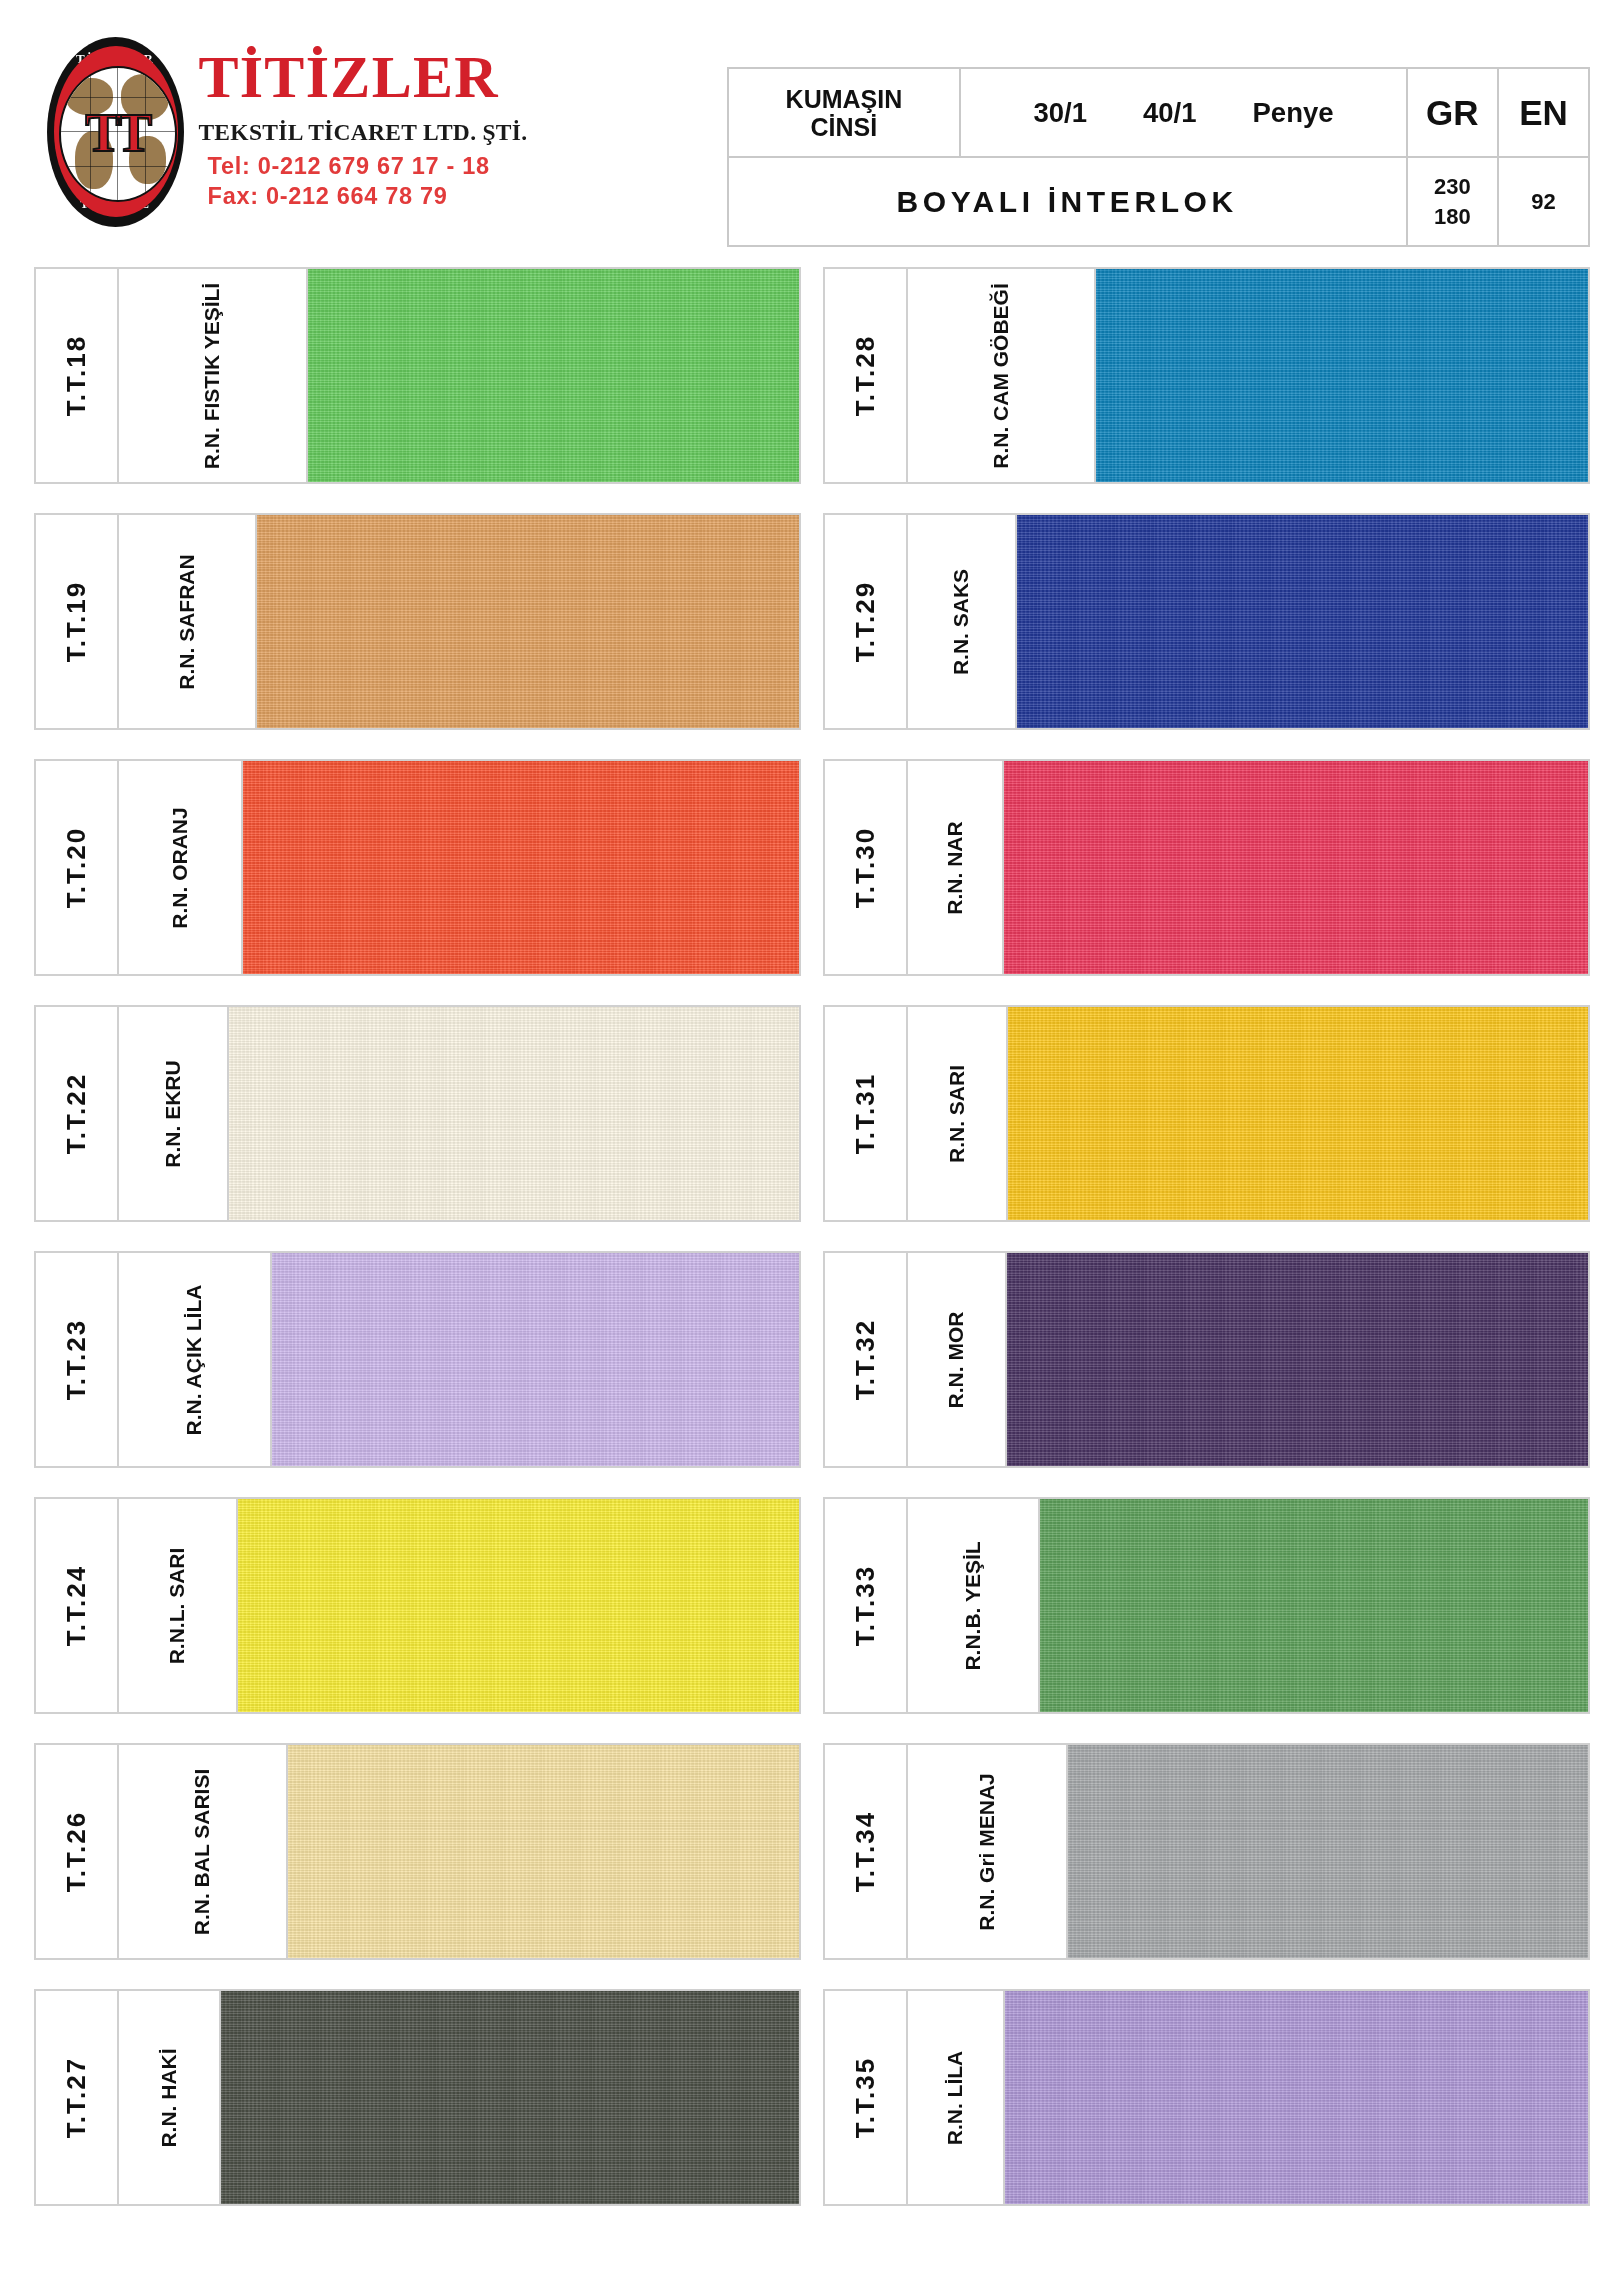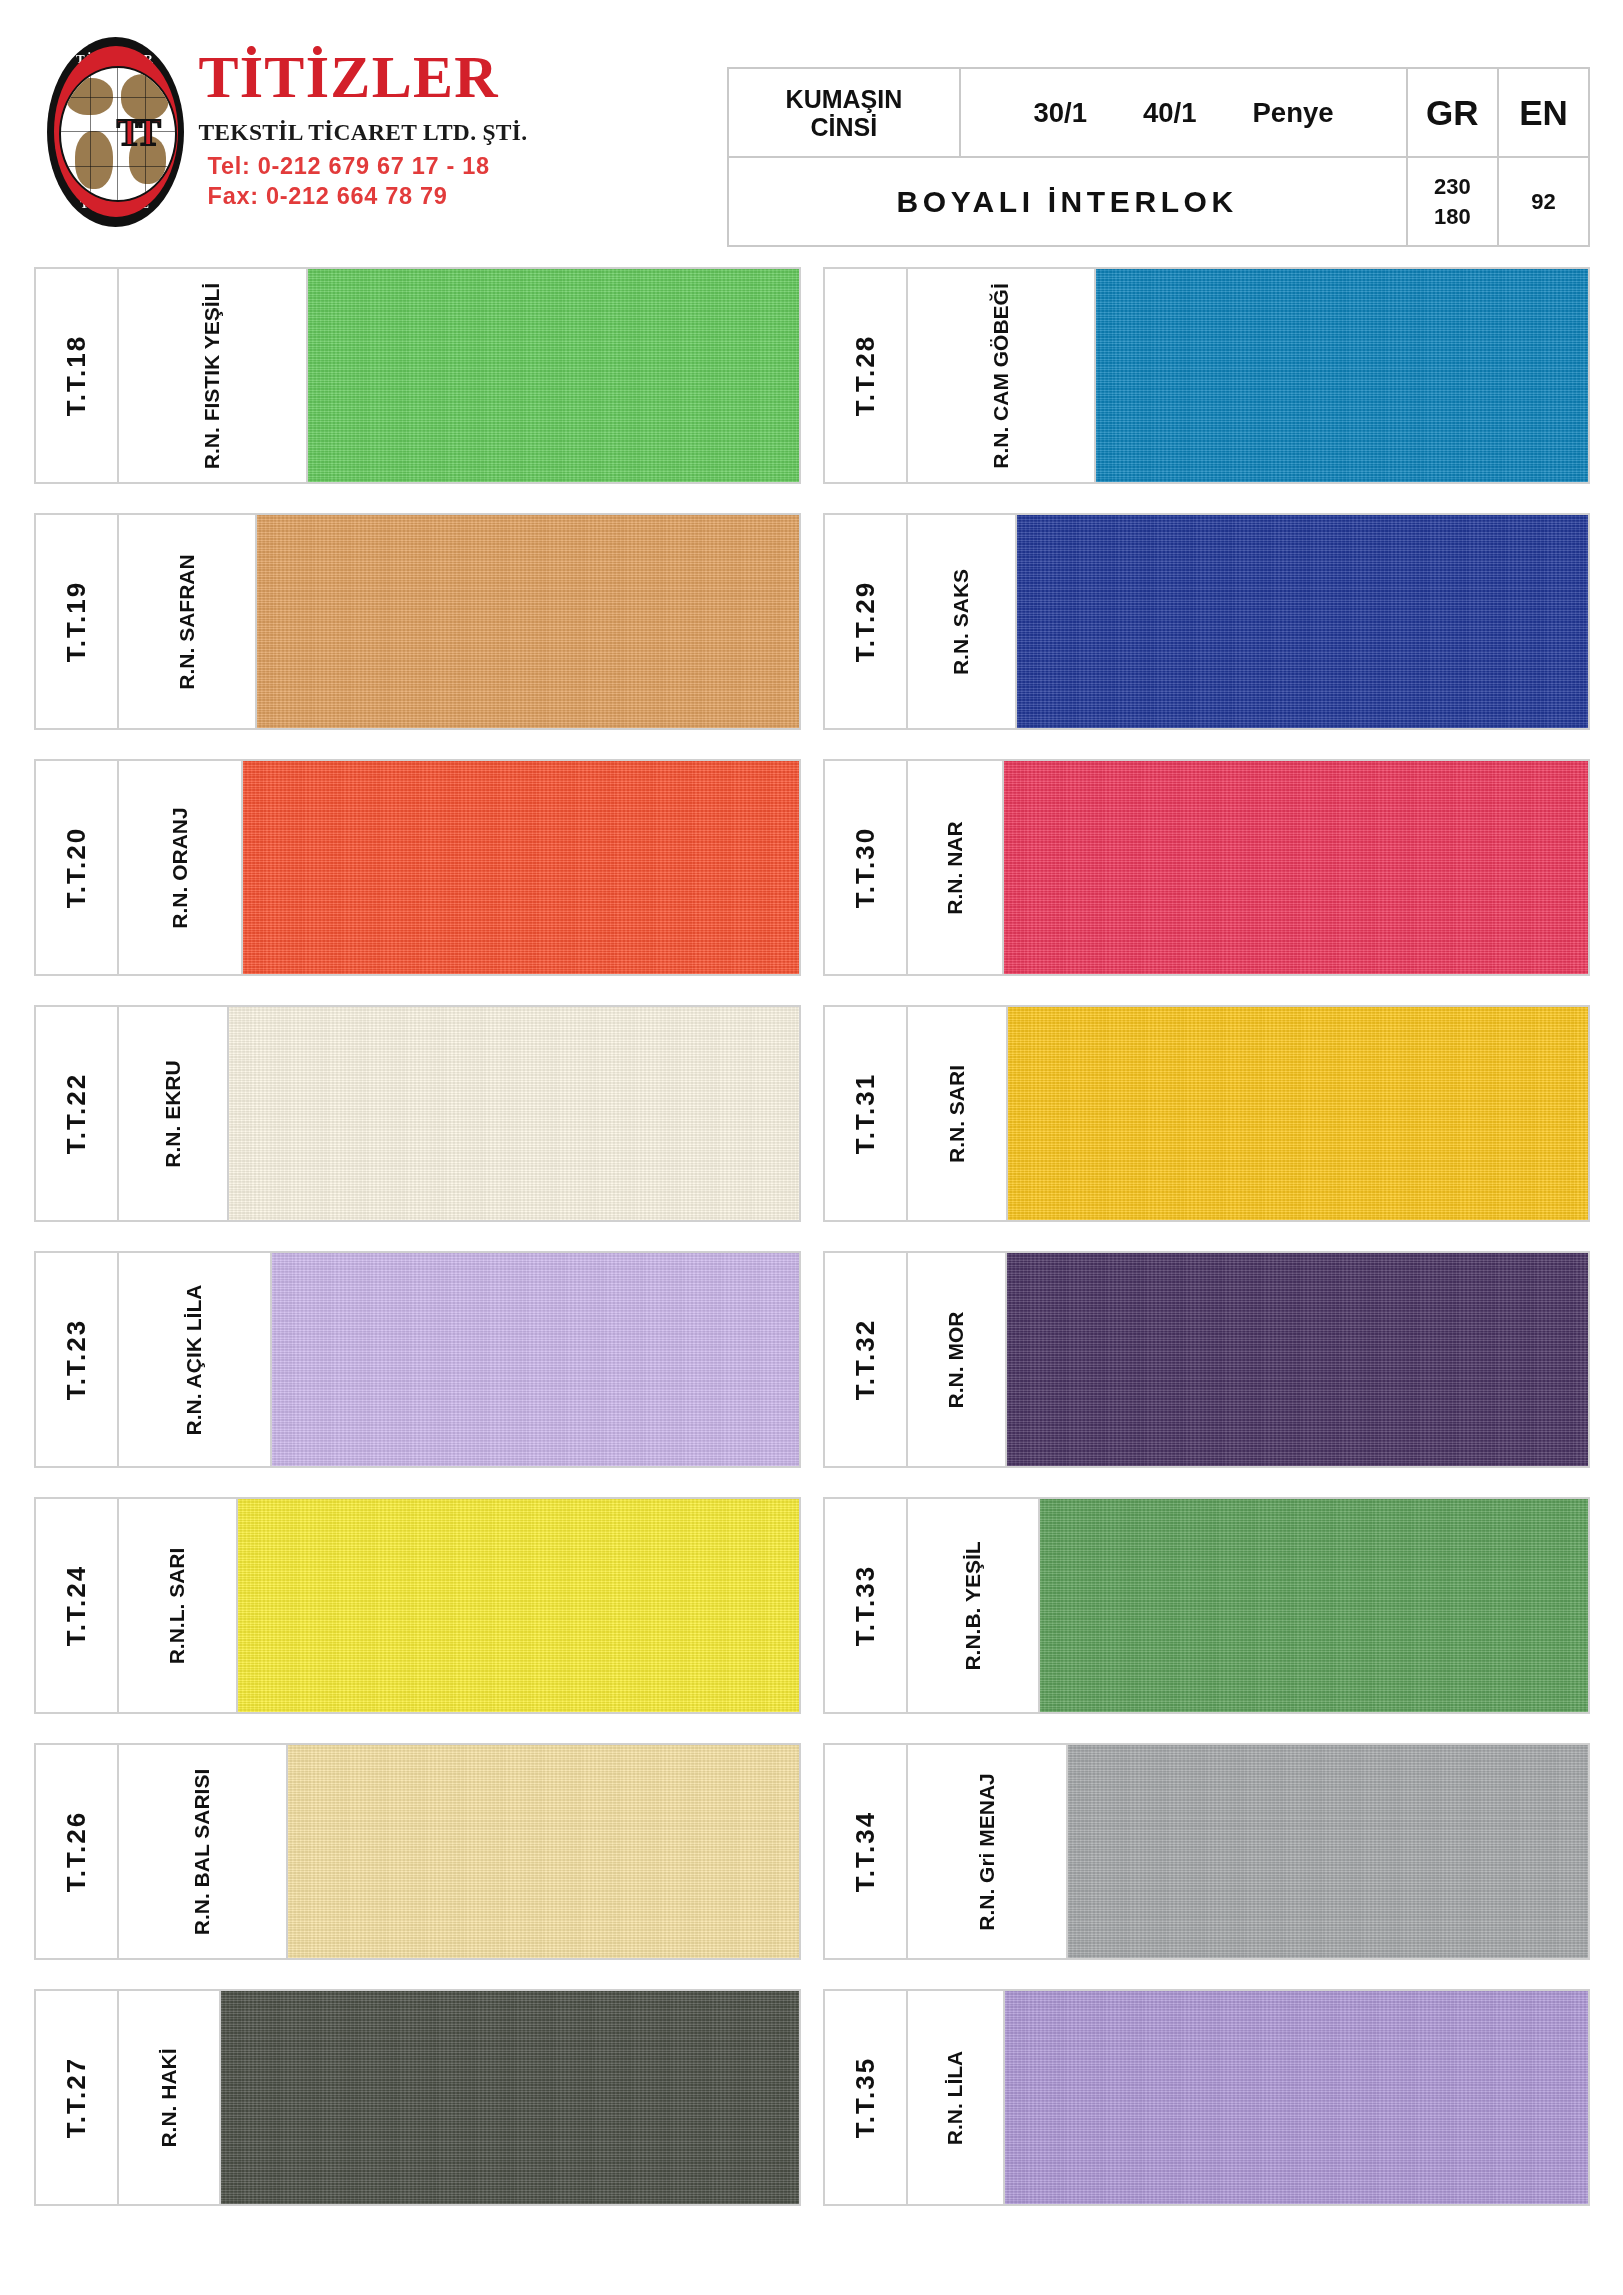--- a/index.html
+++ b/index.html
@@ -260,27 +260,26 @@
     position: absolute;
     background: #111111;
     opacity: 0.55;
   }
   .logo-tt {
     position: absolute;
     left: 50%;
     top: 50%;
     transform: translate(-50%, -50%);
     font-family: "Liberation Serif", serif;
-    font-size: 38px;
+    font-size: 55px;
     font-weight: 700;
     color: #d3202a;
     -webkit-text-stroke: 2px #111111;
     letter-spacing: -6.5px;
     line-height: 1;
-    margin-left: 20px;
   }
 </style>
 </head>
 <body>
 
 <div class="page">
 
   <div class="header">
 
     <div class="brand">

